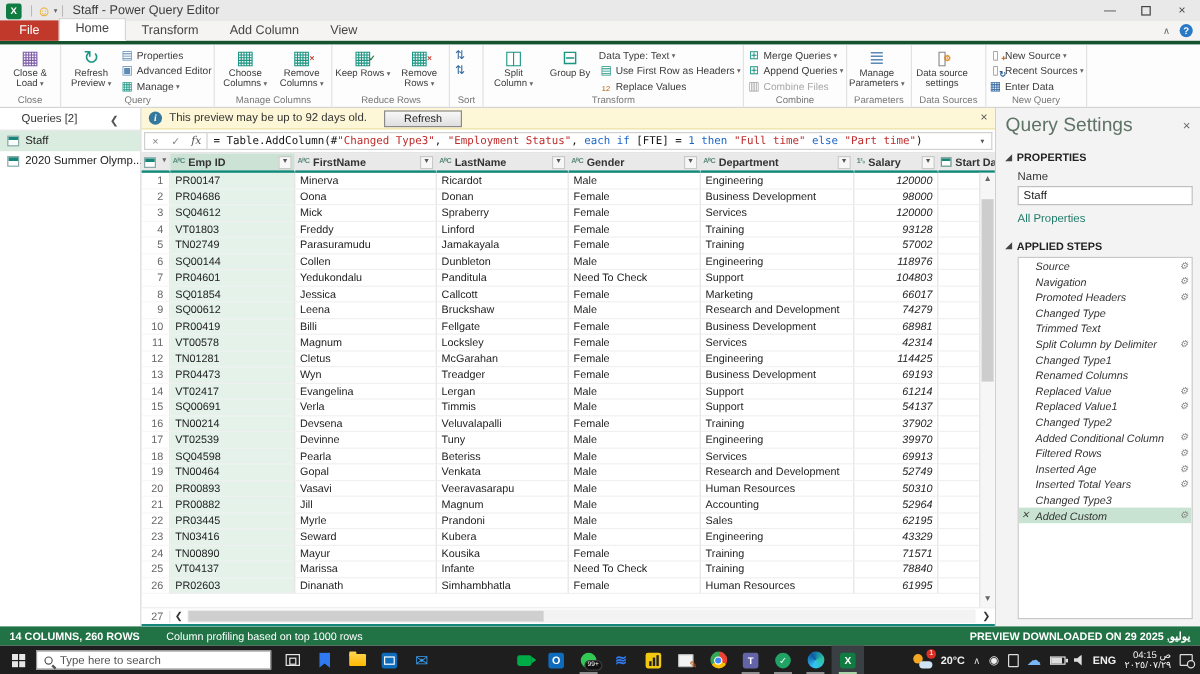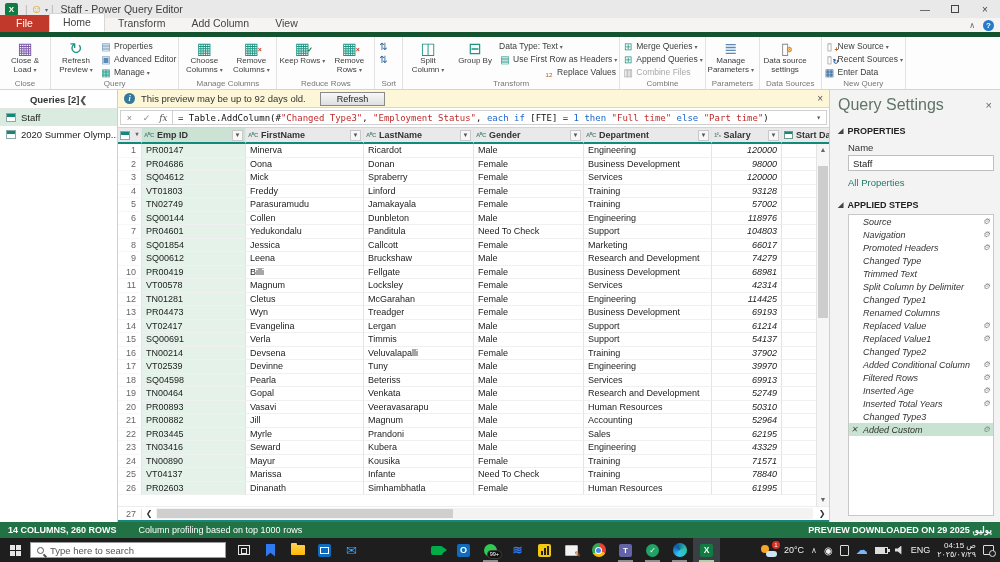--- a/index.html
+++ b/index.html
@@ -11,21 +11,21 @@
   .xl-ico { width:13px; height:13px; background:#107c41; border-radius:2px; color:#fff; font-size:8px; font-weight:bold; display:flex; align-items:center; justify-content:center; margin:0 4px 0 5px; }
   .tb-sep { color:#b5b5b5; margin:0 3px; font-size:10px; }
   .smiley { color:#e8a000; font-size:12px; }
   .mini-dd { font-size:6px; color:#666; margin-left:2px; }
   .titlebar .title { margin-left:4px; white-space:nowrap; }
   .win-btns { margin-left:auto; display:flex; height:100%; }
   .win-btn { width:30px; display:flex; align-items:center; justify-content:center; font-size:10px; color:#444; }
   .restore-glyph { width:8px; height:8px; border:1px solid #444; display:inline-block; }
 
   
-  .ribbon-tabs { height:19px; background:#f5f4f2; display:flex; align-items:center; border-bottom:5px solid #14532d; flex:0 0 auto; position:relative; }
+  .ribbon-tabs { height:19px; background:#f5f4f2; display:flex; align-items:center; border-bottom:3px solid #14532d; flex:0 0 auto; position:relative; }
   .rtab { padding:2px 13px 3px; font-size:10.5px; color:#444; }
   .rtab.file { background:#c0392b; color:#fff; padding:2px 16px 3px; }
   .rtab.active { background:#fff; border:1px solid #d8d6d4; border-bottom:1px solid #fff; }
   .ribbon-right { position:absolute; right:6px; top:2px; display:flex; gap:8px; align-items:center; }
   .collapse-caret { font-size:8px; color:#666; }
   .help-circle { width:11px; height:11px; border-radius:50%; background:#2a79c7; color:#fff; font-size:8px; font-weight:bold; display:flex; align-items:center; justify-content:center; }
 
   
   .ribbon { height:53px; background:#fdfdfd; display:flex; align-items:stretch; border-bottom:1px solid #d4d4d4; flex:0 0 auto; overflow:hidden; }
   .rgroup { display:flex; flex-direction:column; border-right:1px solid #e2e2e2; padding:1px 2px 0; }
@@ -38,21 +38,21 @@
   .rbtn-sm .ric { font-size:10px; width:12px; text-align:center; margin-right:2px; }
   .rbtn-sm.disabled { color:#a8a8a8; }
   .ric { position:relative; font-style:normal; }
   .ric .badge { position:absolute; right:-3px; bottom:-1px; font-size:7px; font-weight:bold; }
   .dd { font-size:6px; color:#666; margin-left:2px; }
 
   
   .main { flex:1 1 auto; display:flex; min-height:0; }
   
   .qpanel { width:118px; border-right:1px solid #cfcfcf; background:#fff; font-size:9.5px; flex:0 0 auto; }
-  .qpanel-head { display:flex; align-items:center; justify-content:center; padding:4px 18px 3px; color:#333; border-bottom:1px solid #e4e4e4;font-weight:bold; }
+  .qpanel-head { display:flex; align-items:center; justify-content:space-between; padding:4px 18px 3px; color:#333; border-bottom:1px solid #e4e4e4; }
   .qpanel-collapse { color:#555; font-size:9px; }
   .qitem { display:flex; align-items:center; gap:5px; padding:3px 6px; color:#222; white-space:nowrap; overflow:hidden; }
   .qitem.selected { background:#d9ecdf; }
   .tbl-mini { width:10px; height:9px; border:1px solid #8aa; background:linear-gradient(#17867b 0 3px, #fff 3px); flex:0 0 auto; }
 
   
   .center { flex:1 1 auto; display:flex; flex-direction:column; min-width:0; border-right:1px solid #cfcfcf; }
   .warnbar { height:18px; background:#fdf7d7; border-bottom:1px solid #e6dc96; display:flex; align-items:center; font-size:9.5px; color:#333; padding:0 6px; gap:6px; flex:0 0 auto; }
   .info-circle { width:11px; height:11px; border-radius:50%; background:#34789e; color:#fff; font-size:8px; font-style:italic; font-weight:bold; display:flex; align-items:center; justify-content:center; flex:0 0 auto; font-family:"Liberation Serif",serif; }
   .refresh-btn { font-size:9px; color:#222; background:linear-gradient(#f8f8f8,#dfdfdf); border:1px solid #8a8a8a; padding:1px 16px; margin-left:8px; }
@@ -125,21 +125,21 @@
   .searchbox { width:196px; height:16px; background:#fff; border:1px solid #9a9a9a; display:flex; align-items:center; gap:6px; padding:0 6px; margin-right:4px; }
   .mag { width:7px; height:7px; border:1.5px solid #555; border-radius:50%; position:relative; flex:0 0 auto; }
   .mag::after { content:""; position:absolute; left:6px; top:6px; width:1.5px; height:4px; background:#555; transform:rotate(-45deg); }
   .search-ph { font-size:9.5px; color:#555; white-space:nowrap; }
   .tb-slot { width:27px; height:24px; display:flex; align-items:center; justify-content:center; position:relative; flex:0 0 auto; }
   .tb-slot.spacer { width:58px; }
   .tb-slot.running::after { content:""; position:absolute; bottom:0; left:6px; right:6px; height:2px; background:#8f8f8f; }
   .tb-slot.active { background:#3a3f44; }
   .tb-slot.active::after { background:#a9d3a9; }
   .tray { margin-left:auto; display:flex; align-items:center; gap:7px; padding-right:6px; color:#e8e8e8; }
-  .tray-txt { font-size:9px; color:#f0f0f0; }
+  .tray-txt { font-size:9px; color:#f0f0f0;font-weight:bold; }
   .clockbox { text-align:right; font-size:8px; line-height:1.15; color:#f0f0f0; }
   
   .icn-task-view { width:12px; height:10px; border:1px solid #e6e6e6; position:relative; }
   .icn-task-view::before { content:""; position:absolute; left:2px; top:2px; width:4px; height:4px; border:1px solid #e6e6e6; }
   .icn-bookmark { width:9px; height:13px; background:#2f7af0; clip-path:polygon(0 0,100% 0,100% 100%,50% 72%,0 100%); }
   .icn-folder { width:14px; height:10px; background:linear-gradient(#ffd04a,#ffb900); border-radius:1px; position:relative; }
   .icn-folder::before { content:""; position:absolute; top:-2px; left:0; width:6px; height:3px; background:#ffd04a; border-radius:1px 1px 0 0; }
   .icn-store { width:13px; height:13px; background:#0f6cbd; border-radius:2px; display:flex; align-items:center; justify-content:center; }
   .icn-store::before { content:""; width:7px; height:5px; border:1px solid #fff; }
   .icn-mail { color:#3aa0f3; font-size:13px; line-height:13px; }
@@ -298,21 +298,21 @@
             <div class="rbtn-sm">
               <span>Data Type: Text</span>
               <span class="dd">▾</span>
             </div>
             <div class="rbtn-sm">
               <span class="ric " style="color: rgb(29, 149, 131);">▤</span>
               <span>Use First Row as Headers</span>
               <span class="dd">▾</span>
             </div>
             <div class="rbtn-sm">
-              <span class="ric " style="color: rgb(184, 92, 0); margin-left: 44px;">₁₂</span>
+              <span class="ric " style="color: rgb(184, 92, 0);">₁₂</span>
               <span>Replace Values</span>
             </div>
           </div>
         </div>
         <div class="rgroup-label">Transform</div>
       </div>
       <div class="rgroup">
         <div class="rgroup-content">
           <div class="rsmall-stack">
             <div class="rbtn-sm">

